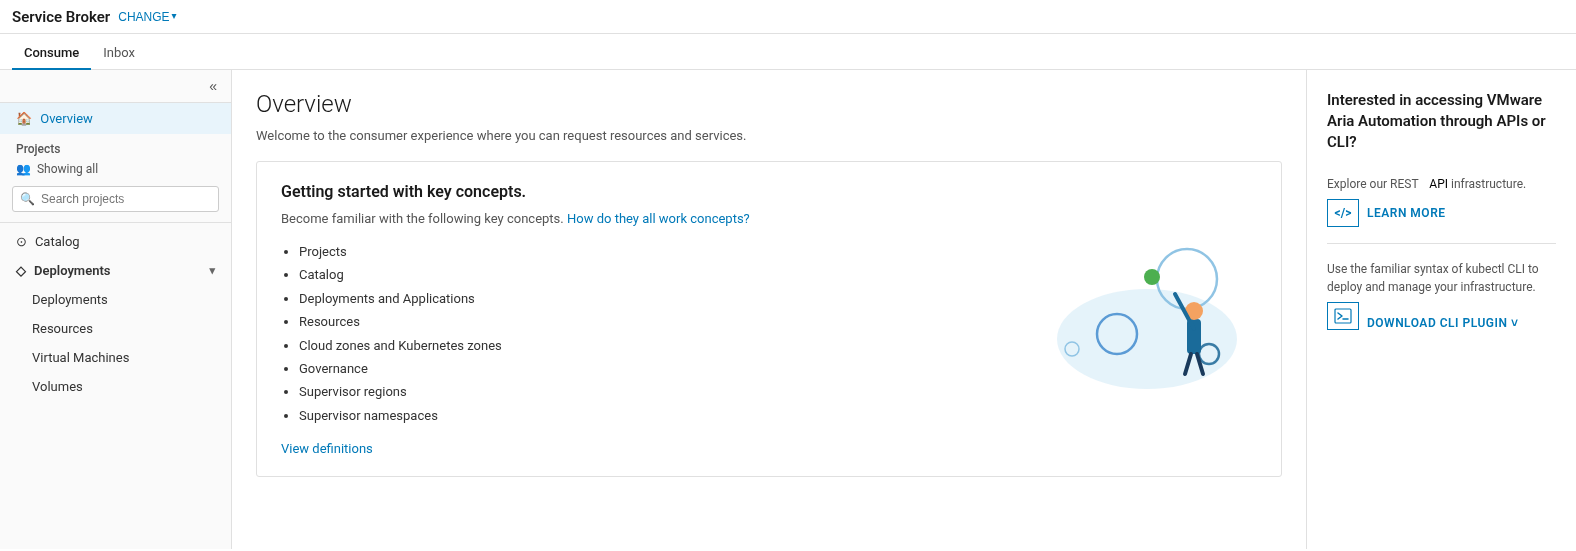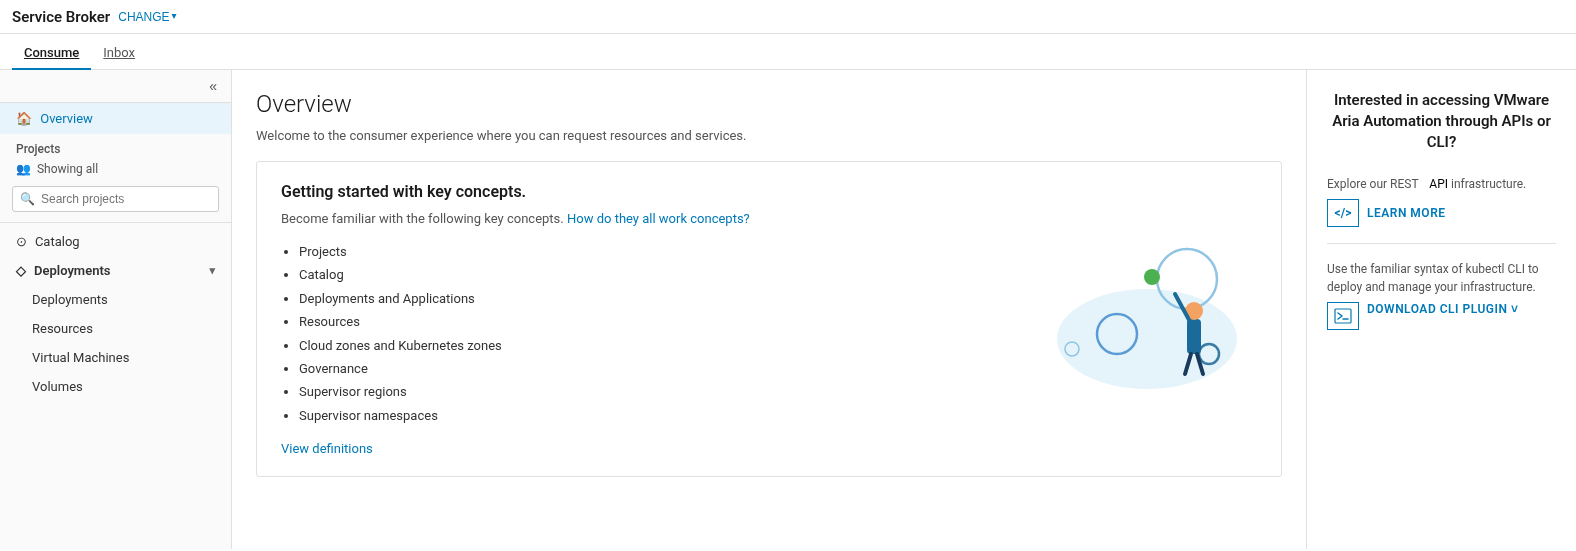--- a/index.html
+++ b/index.html
@@ -42,21 +42,20 @@
       align-items: flex-end;
       background: #fff;
     }
     .tab {
       padding: 8px 12px;
       font-size: 13px;
       cursor: pointer;
       color: #555;
       border-bottom: 2px solid transparent;
       margin-bottom: -1px;
-      text-decoration: underline;
     }
     .tab.active {
       color: #1a1a1a;
       border-bottom: 2px solid #0079b8;
       font-weight: 500;
     }
 
     
     .layout {
       display: flex;
@@ -230,21 +229,20 @@
       display: flex;
       flex-direction: column;
       gap: 16px;
     }
     .right-panel-title {
       font-size: 15px;
       font-weight: 600;
       color: #1a1a1a;
       line-height: 1.4;
       margin-bottom: 6px;
-      text-align: center;
     }
     .right-panel-text {
       font-size: 12px;
       color: #555;
       line-height: 1.5;
     }
     .right-panel-text a { color: #000000; text-decoration: none; margin-left: 8px; }
     .learn-more-btn {
       display: flex;
       align-items: center;
@@ -276,21 +274,21 @@
       height: 28px;
       border: 1.5px solid #0079b8;
       display: flex;
       align-items: center;
       justify-content: center;
       color: #0079b8;
       font-size: 11px;
     }
     .download-btn {
       display: flex;
-      align-items: flex-start;
+      align-items: flex-end;
       gap: 8px;
       margin-top: 6px;
     }
     .download-link {
       color: #0079b8;
       font-size: 12px;
       font-weight: 600;
       text-decoration: none;
       letter-spacing: 0.5px;
       cursor: pointer;

